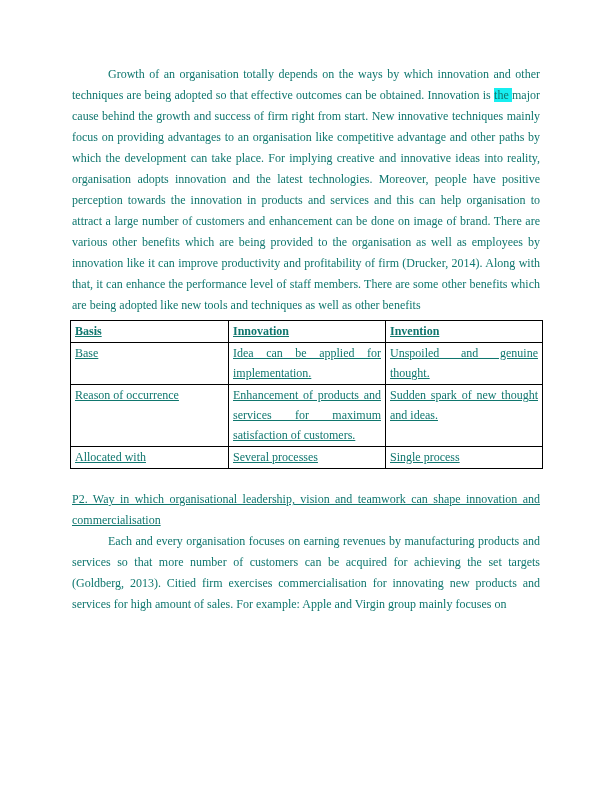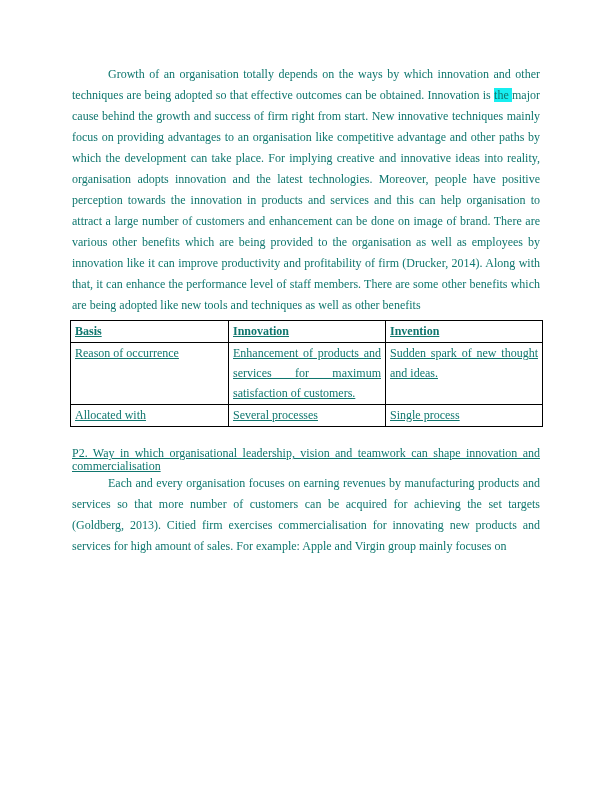--- a/index.html
+++ b/index.html
@@ -63,21 +63,21 @@
   table.cmp col.c1 { width: 158px; }
   table.cmp col.c2 { width: 157px; }
   table.cmp col.c3 { width: 157px; }
   td.lead-space { padding-left: 8px; }
   h2.p2-heading {
     margin: 20px 0 0 0;
     font-size: 12px;
     font-weight: normal;
     text-decoration: underline;
     text-align: justify;
-    line-height: 13px;
+    line-height: 21px;
   }
   .para2 {
     margin-top: 0;
   }
 </style>
 </head>
 <body>
 
 <div class="page">
   <div class="content">
@@ -93,20 +93,25 @@
         </colgroup>
       <thead>
         <tr>
           <th>Basis</th>
           <th>Innovation</th>
           <th>Invention</th>
         </tr>
       </thead>
       <tbody>
         <tr>
+          <td>Base</td>
+          <td class="just">Idea can be applied for implementation.</td>
+          <td class="just">Unspoiled and genuine thought.</td>
+        </tr>
+        <tr>
           <td>Reason of occurrence</td>
           <td class="just">Enhancement of products and services for maximum satisfaction of customers.</td>
           <td class="just">Sudden spark of new thought and ideas.</td>
         </tr>
         <tr>
           <td>Allocated with</td>
           <td>Several processes</td>
           <td class="lead-space">Single process</td>
         </tr>
       </tbody>

